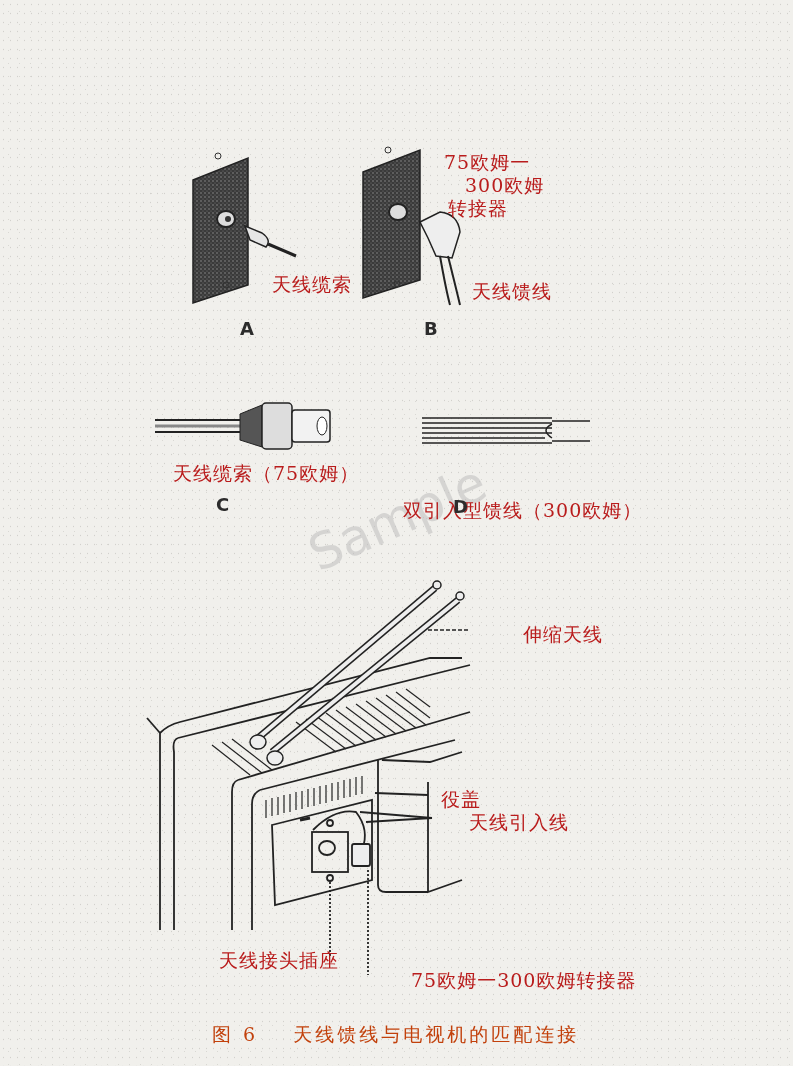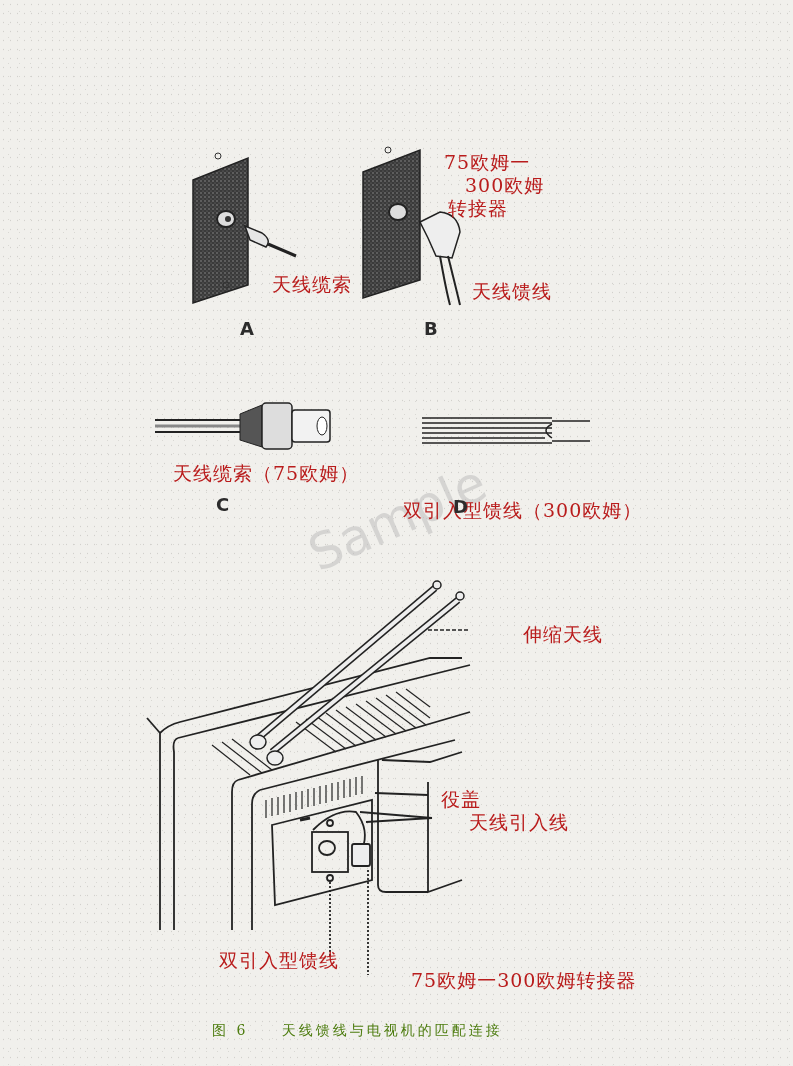--- a/index.html
+++ b/index.html
@@ -27,22 +27,22 @@
     position: absolute; font-family: "DejaVu Sans", sans-serif;
     font-size: 18px; font-weight: bold; color: #2c2c2c;
   }
   .watermark {
     position: absolute; left: 300px; top: 530px;
     font-family: "DejaVu Sans", sans-serif; font-size: 50px;
     color: rgba(190,190,190,0.55); transform: rotate(-24deg);
     transform-origin: left top;
   }
   .caption {
-    position: absolute; left: 212px; top: 1022px; font-size: 14px;
-    letter-spacing: 3px; color: #4d7c0f; white-space: nowrap;
+    position: absolute; left: 212px; top: 1022px; font-size: 19px;
+    letter-spacing: 3px; color: #c2410c; white-space: nowrap;
   }
   .caption .num { margin-right: 26px; }
 </style>
 </head>
 <body>
 
 <div class="speckle"></div>
 
 <svg class="art" width="793" height="1066" viewBox="0 0 793 1066">
   <defs>
@@ -190,19 +190,19 @@
 
 <div class="lbl" style="left:173px; top:461px;">天线缆索（75欧姆）</div>
 <div class="letter" style="left:216px; top:494px;">C</div>
 
 <div class="lbl" style="left:403px; top:466px;margin-top:32px;">双引入型馈线（300欧姆）</div>
 <div class="letter" style="left:453px; top:496px;">D</div>
 
 <div class="lbl" style="left:481px; top:622px;margin-left:42px;">伸缩天线</div>
 <div class="lbl" style="left:441px; top:787px;">役盖</div>
 <div class="lbl" style="left:441px; top:810px;margin-left:28px;">天线引入线</div>
-<div class="lbl" style="left:219px; top:948px;">双引入型馈线</div>
+<div class="lbl" style="left:219px; top:948px;">天线接头插座</div>
 <div class="lbl" style="left:383px; top:968px;margin-left:28px;">75欧姆一300欧姆转接器</div>
 
 <div class="caption">
   <span class="num">图 6</span>
   <span>天线馈线与电视机的匹配连接</span>
 </div>
 
 </body></html>

